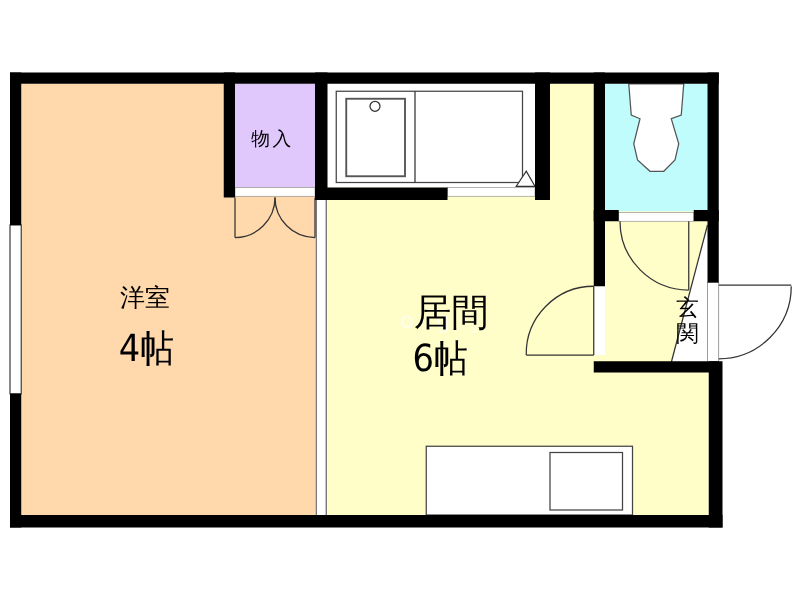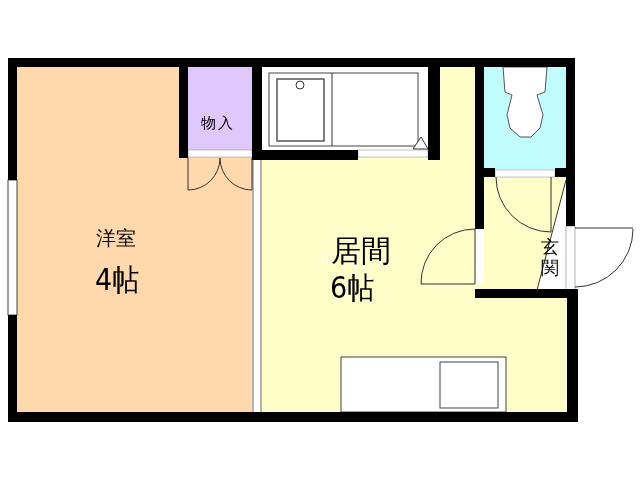--- a/index.html
+++ b/index.html
@@ -71,21 +71,21 @@
 <div class="wall" style="left:252px; top:58px; width:10px; height:102px;"></div>
 <div class="wall" style="left:252px; top:150px; width:106px; height:10px;"></div>
 <div class="wall" style="left:428px; top:58px; width:12px; height:102px;"></div>
 <div class="wall" style="left:475px; top:58px; width:9px; height:171px;"></div>
 <div class="wall" style="left:475px; top:168px; width:20px; height:9px;"></div>
 <div class="wall" style="left:555px; top:168px; width:20px; height:9px;"></div>
 <div class="wall" style="left:566px; top:58px; width:9px; height:168px;"></div>
 <div class="wall" style="left:475px; top:289px; width:100px; height:9px;"></div>
 <div class="wall" style="left:567px; top:289px; width:11px; height:133px;"></div>
 
-<div class="label" style="left:201px; top:116px; font-size:15px; letter-spacing:2px;">物入</div>
+<div class="label" style="left:201px; top:104px; font-size:15px; letter-spacing:2px;">物入</div>
 
 <div class="label" style="left:96px; top:228px; font-size:20px;">洋室</div>
 <div class="label" style="left:95px; top:265px; font-size:30px; transform:scaleX(0.9); transform-origin:left;">4帖</div>
 
 <div class="label" style="left:276px; top:248px; font-size:18px; color:rgba(255,255,255,0.7); letter-spacing:6px;margin-left:44px;">o g j</div>
 
 <div class="label" style="left:331px; top:236px; font-size:30px;">居間</div>
 <div class="label" style="left:330px; top:273px; font-size:30px; transform:scaleX(0.9); transform-origin:left;">6帖</div>
 
 <div class="label" style="left:541px; top:238px; font-size:18px;">玄</div>

